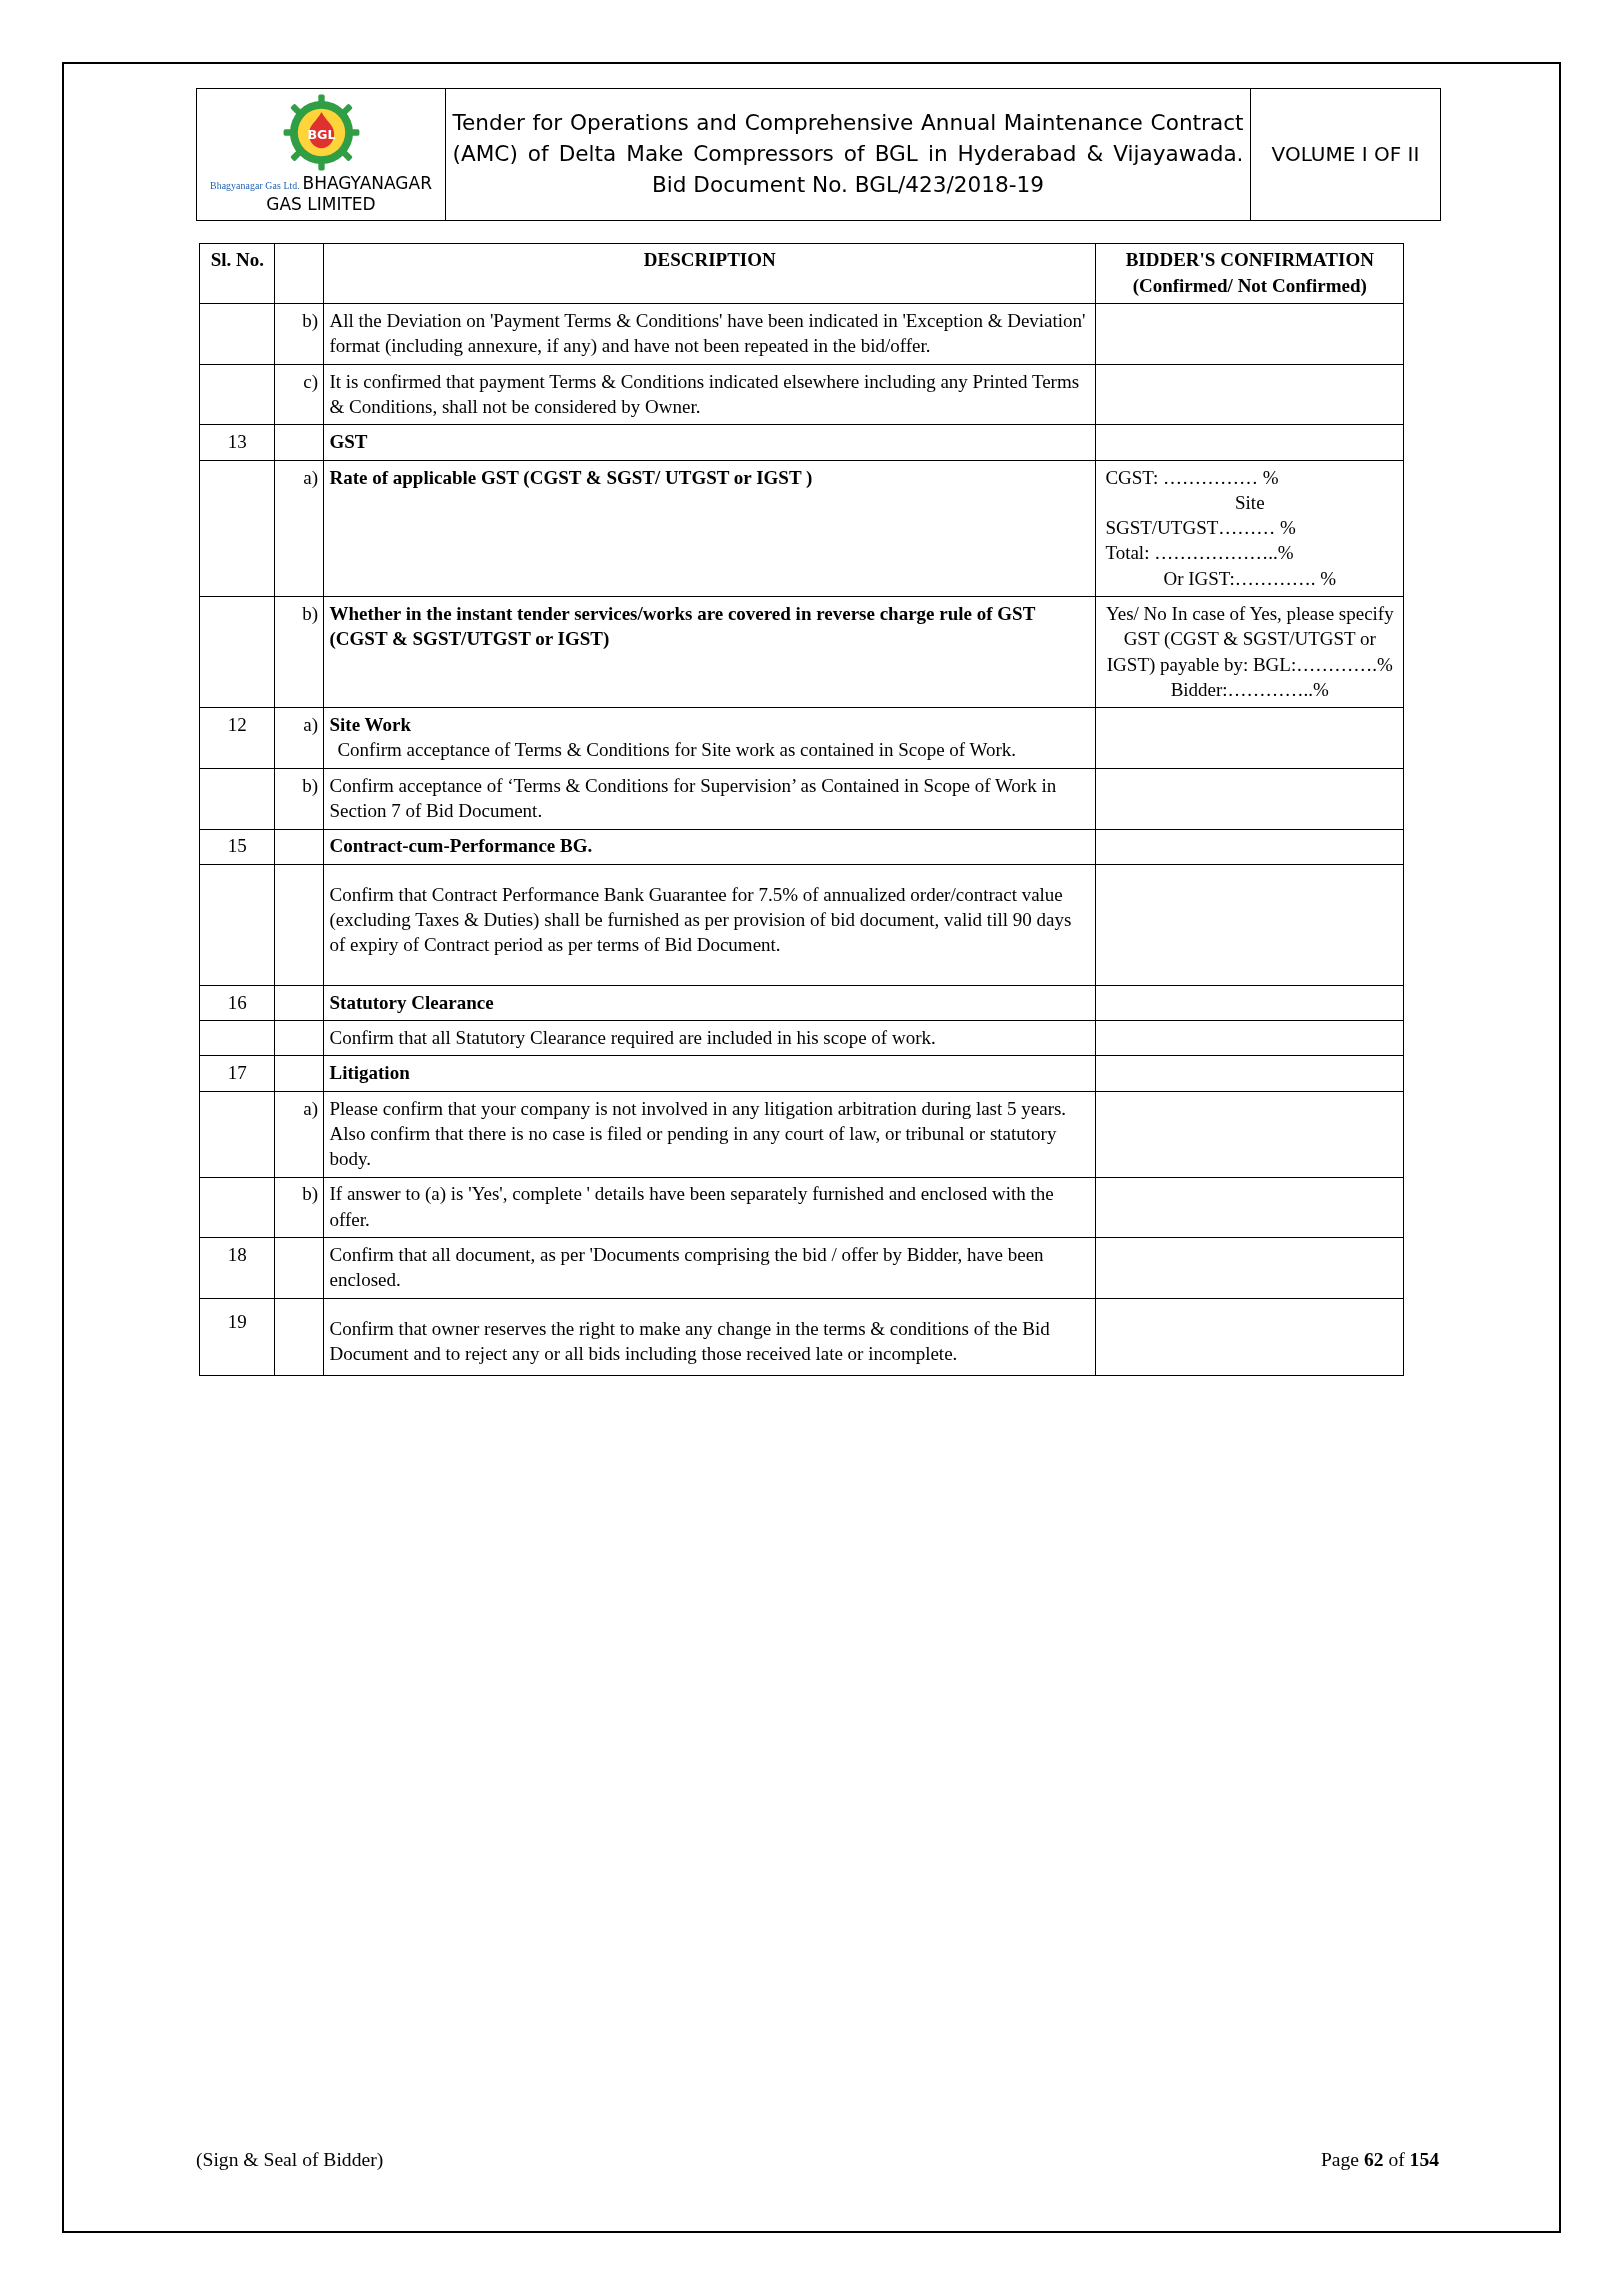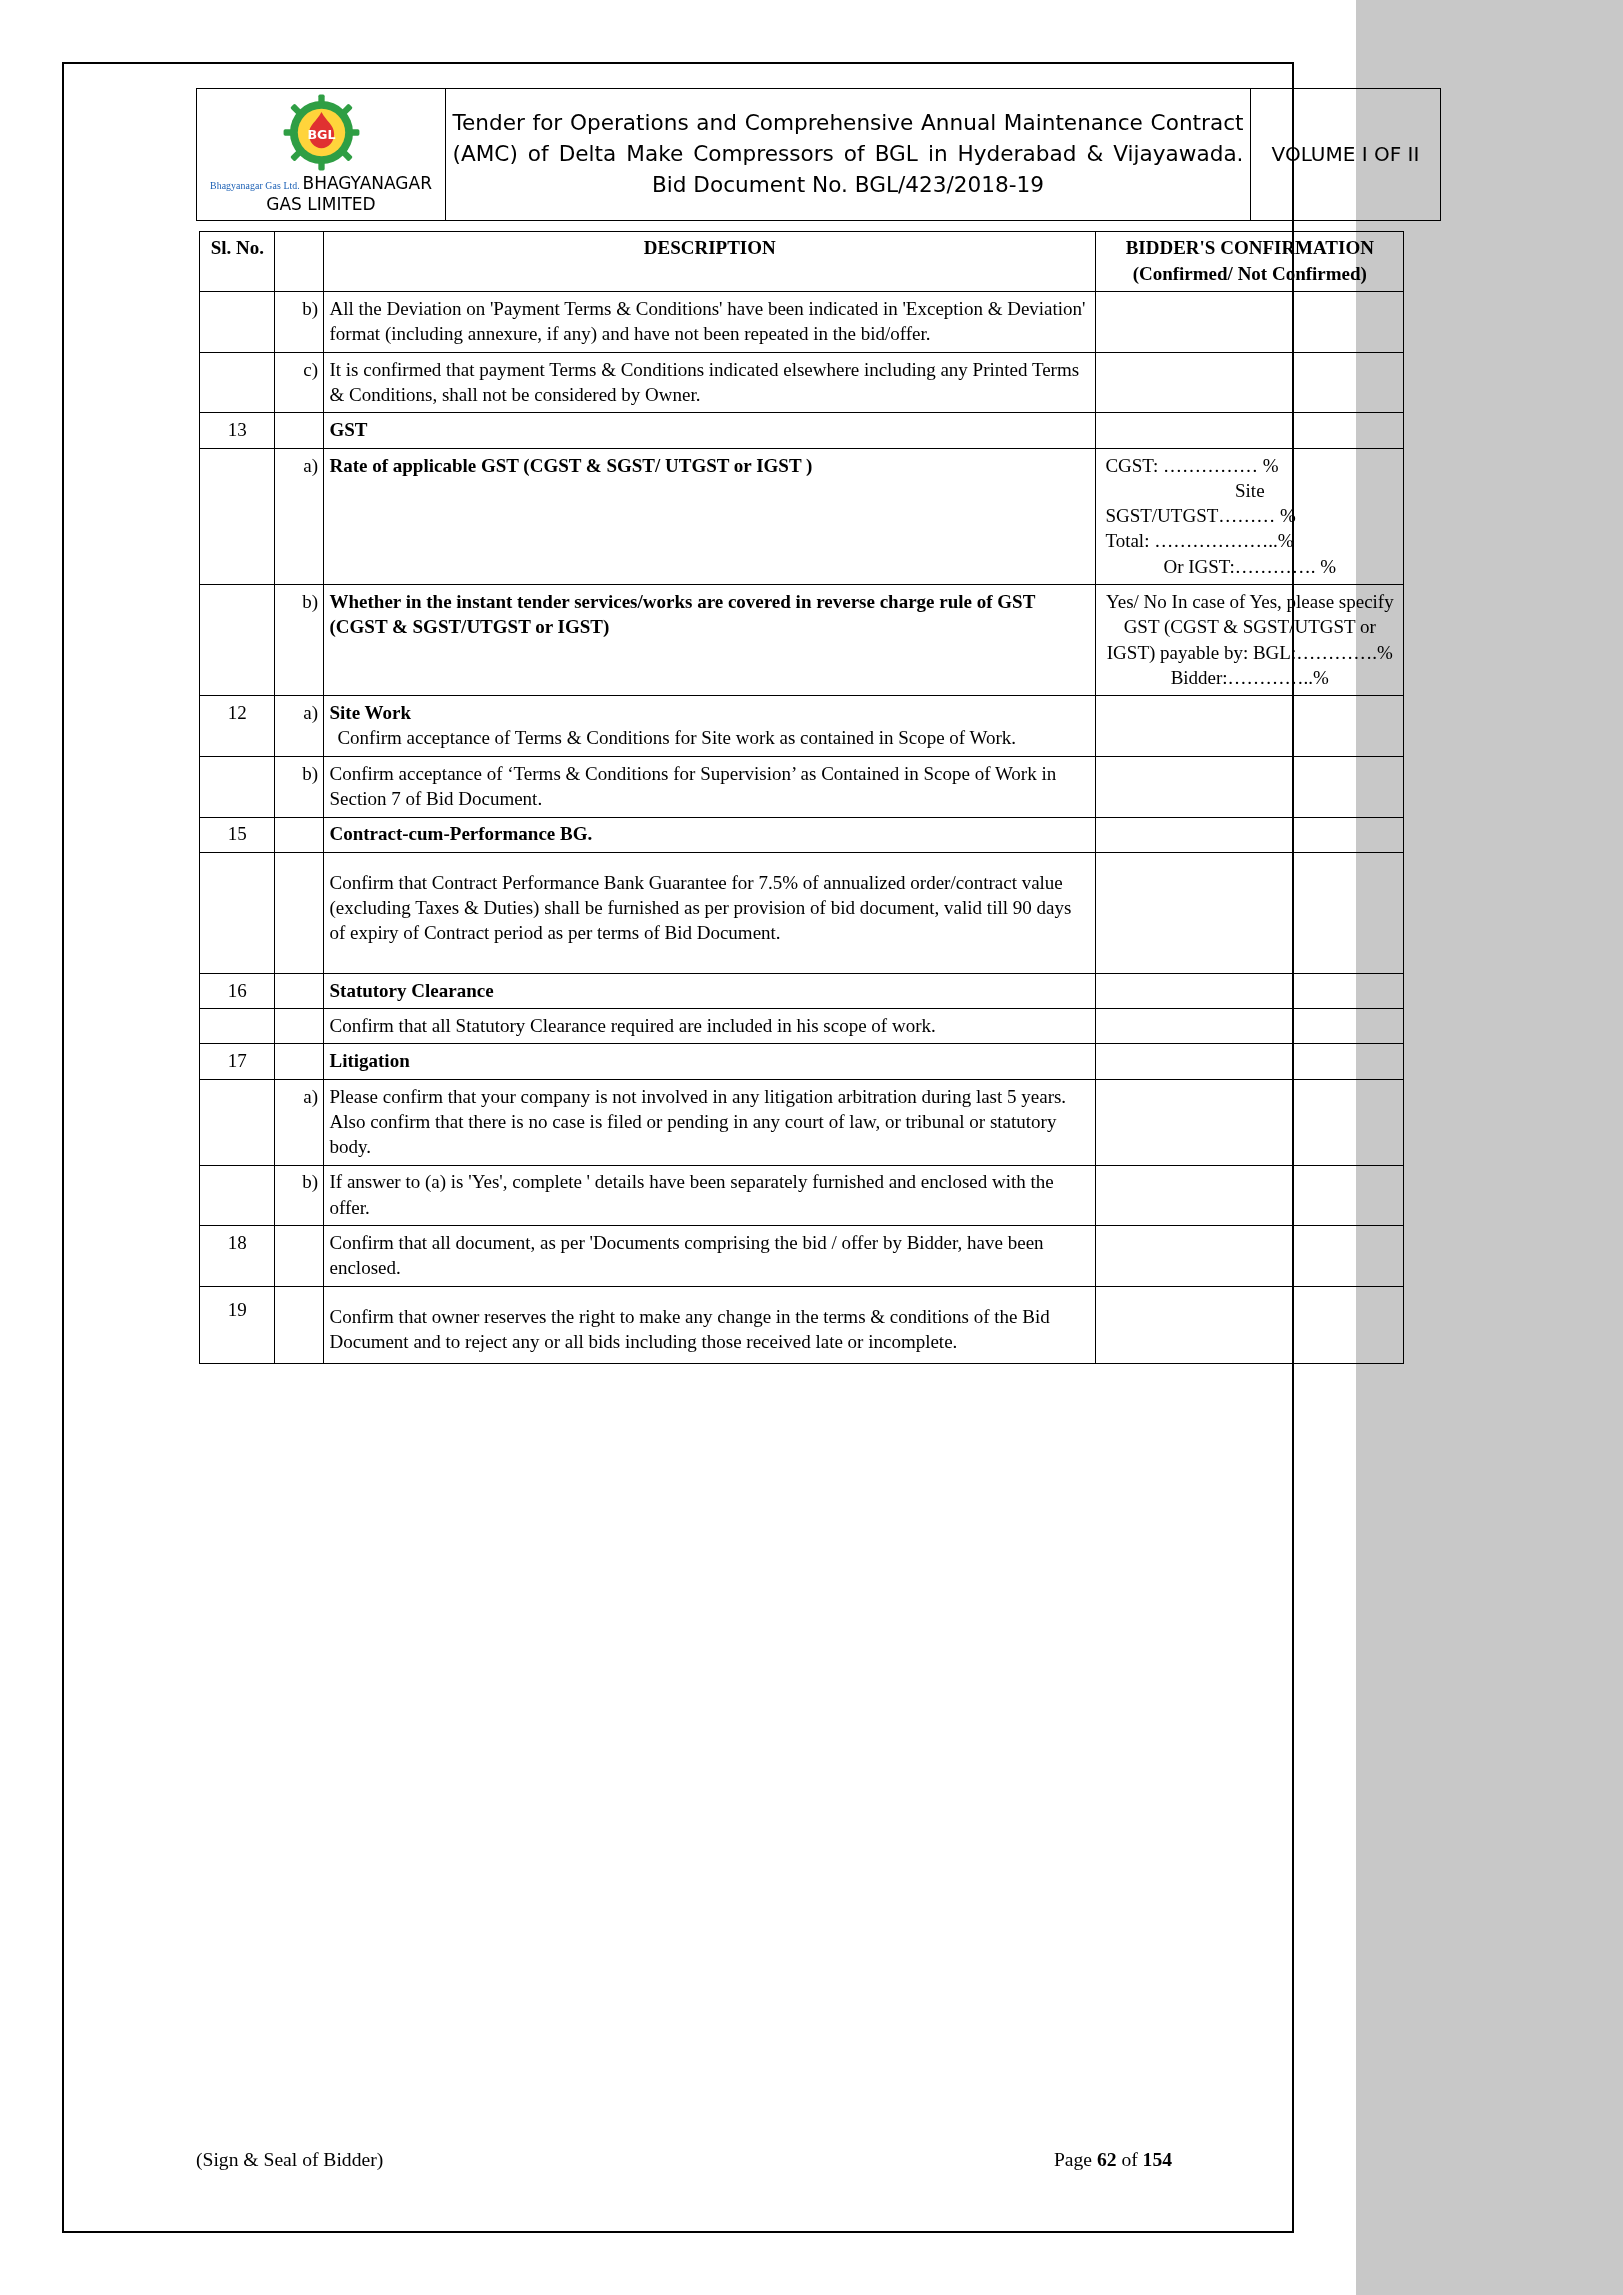--- a/index.html
+++ b/index.html
@@ -1,21 +1,21 @@
 <!DOCTYPE html>
 <html style="font-size:10.5px"><head>
 <meta charset="utf-8">
 <style>
   html, body {
     margin: 0;
     padding: 0;
     background: #c8c8c8;
   }
   .page {
-    width: 1356px;
+    width: 1623px;
     height: 2295px;
     background: #ffffff;
     box-sizing: border-box;
     position: relative;
     font-family: "Liberation Serif", serif;
     color: #000000;
   }
   .page-border {
     position: absolute;
     left: 62px;
@@ -91,21 +91,21 @@
     text-align: center;
     font-family: "DejaVu Sans", sans-serif;
     font-size: 20px;
     line-height: 1.35;
   }
 
   
   table.main-table {
     border-collapse: collapse;
     width: 1204px;
-    margin-top: 10px;
+    margin-top: 22px;
     margin-left: 3.3px;
     table-layout: fixed;
   }
   table.main-table td {
     border: 1.3px solid #000000;
     vertical-align: top;
     box-sizing: border-box;
     font-size: 19px;
     line-height: 1.33;
     padding: 3.9px 5.2px 5.2px 5.2px;

